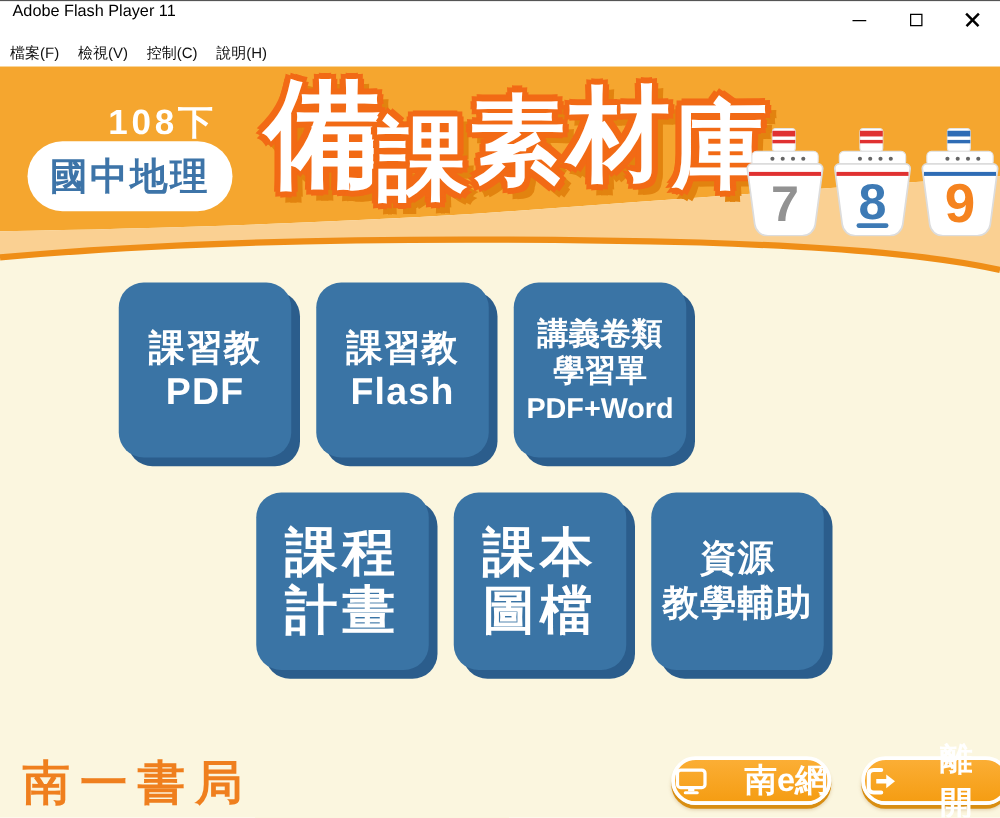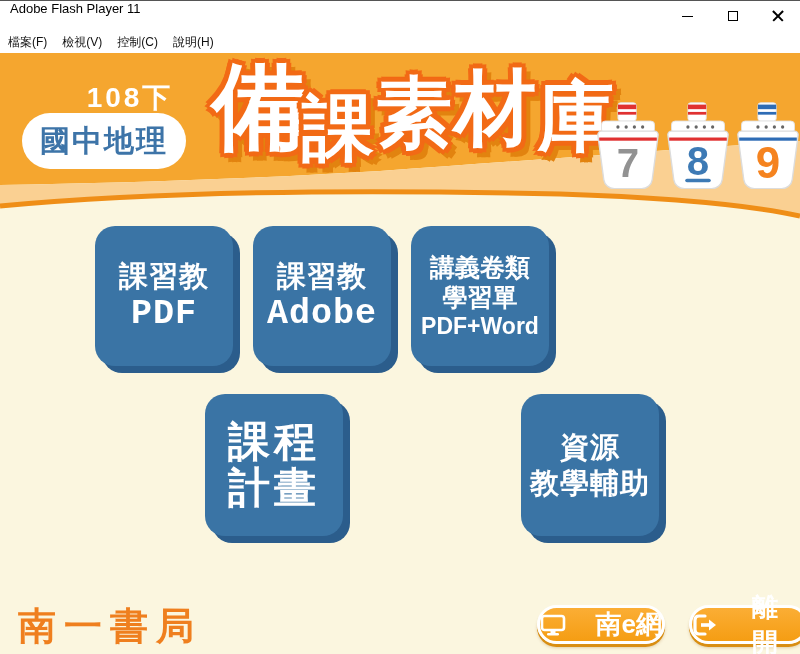--- a/index.html
+++ b/index.html
@@ -59,21 +59,21 @@
   .ship { width:64px; height:92px; cursor:pointer; }
 
   
   .big-btn { position:absolute; width:138px; height:140px; background:#3A74A5;
              border-radius:20px; box-shadow:7px 7px 0 #2B5D8C;
              display:flex; flex-direction:column; align-items:center; justify-content:center;
              color:#fff; font-weight:bold; text-align:left; cursor:pointer; }
   .big-btn .cjk-lg  { font-size:42px; line-height:1.1; letter-spacing:4px; }
   .big-btn .cjk-md  { font-size:29px; line-height:1.25; letter-spacing:1px; }
   .big-btn .cjk-sm  { font-size:25px; line-height:1.2; }
-  .big-btn .latin-lg { font-size:35px; line-height:1.15; letter-spacing:1px;font-family:Liberation Mono, monospace; }
+  .big-btn .latin-lg { font-size:30px; line-height:1.15; letter-spacing:1px; }
   .big-btn .latin-sm { font-size:23px; line-height:1.25; }
   #btn-r1c1 { left:95px;  top:173px; }
   #btn-r1c2 { left:253px; top:173px; }
   #btn-r1c3 { left:411px; top:173px; }
   #btn-r2c1 { left:205px; top:341px; height:142px; }
   #btn-r2c2 { left:363px; top:341px; height:142px; }
   #btn-r2c3 { left:521px; top:341px; height:142px; }
 
   
   .publisher-logo { position:absolute; left:18px; top:548px; font-size:38px; font-weight:bold;
@@ -184,31 +184,35 @@
         <text x="35" y="88" text-anchor="middle" font-size="48" font-weight="bold" fill="#F5831F">9</text>
       </svg>
     </div>
 
     <div class="big-btn" id="btn-r1c1">
       <span class="cjk-md">課習教</span>
       <span class="latin-lg">PDF</span>
     </div>
     <div class="big-btn" id="btn-r1c2">
       <span class="cjk-md">課習教</span>
-      <span class="latin-lg">Adobe</span>
+      <span class="latin-lg">Flash</span>
     </div>
     <div class="big-btn" id="btn-r1c3">
       <span class="cjk-sm">講義卷類</span>
       <span class="cjk-sm">學習單</span>
       <span class="latin-sm">PDF+Word</span>
     </div>
 
     <div class="big-btn" id="btn-r2c1">
       <span class="cjk-lg">課程</span>
       <span class="cjk-lg">計畫</span>
+    </div>
+    <div class="big-btn" id="btn-r2c2">
+      <span class="cjk-lg">課本</span>
+      <span class="cjk-lg">圖檔</span>
     </div>
     <div class="big-btn" id="btn-r2c3">
       <span class="cjk-md">資源</span>
       <span class="cjk-md">教學輔助</span>
     </div>
 
     <div class="publisher-logo">南一書局</div>
 
     <div class="pill-btn" id="nane-btn">
       <svg width="26" height="22" viewBox="0 0 26 22">

